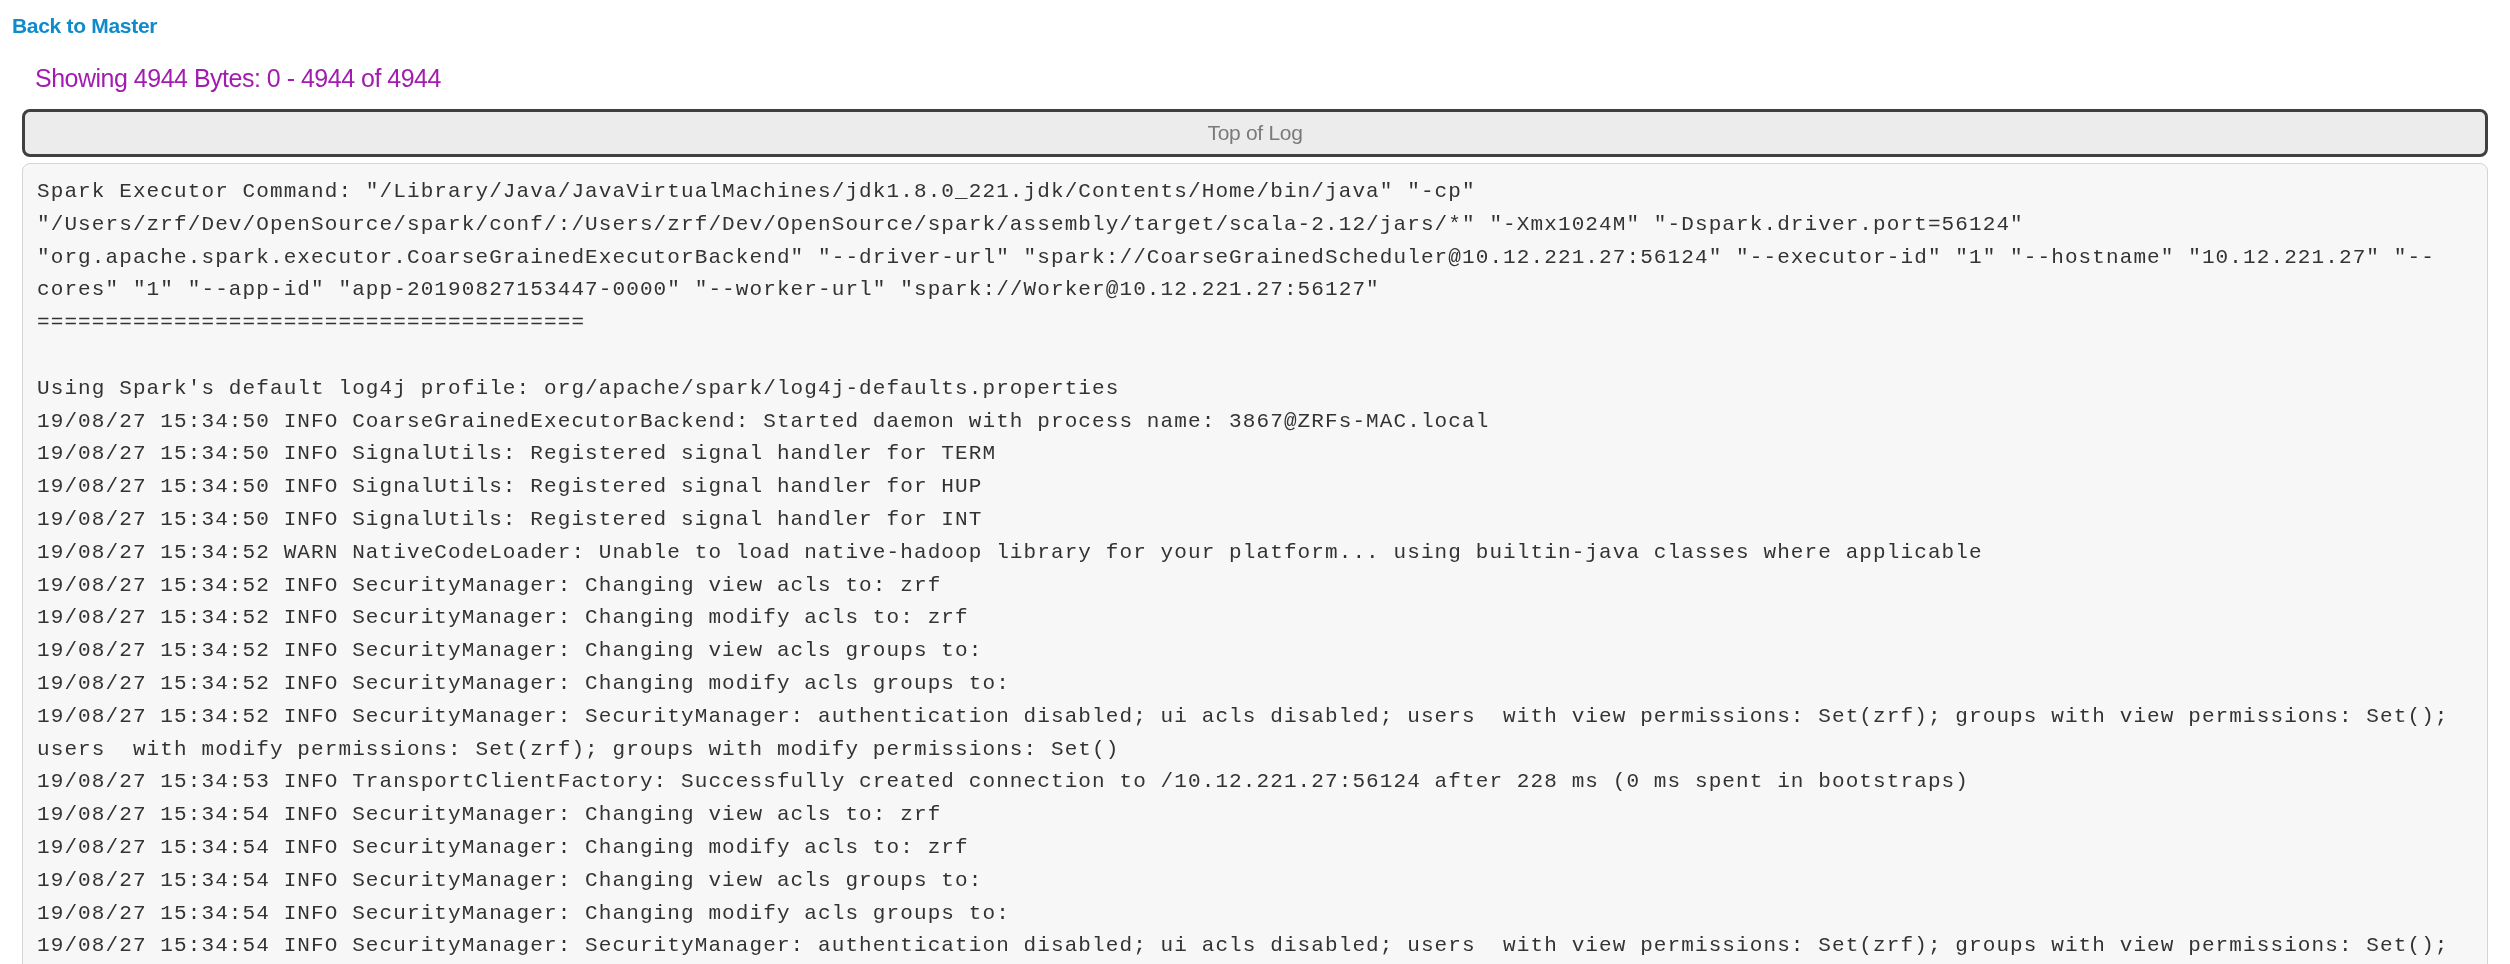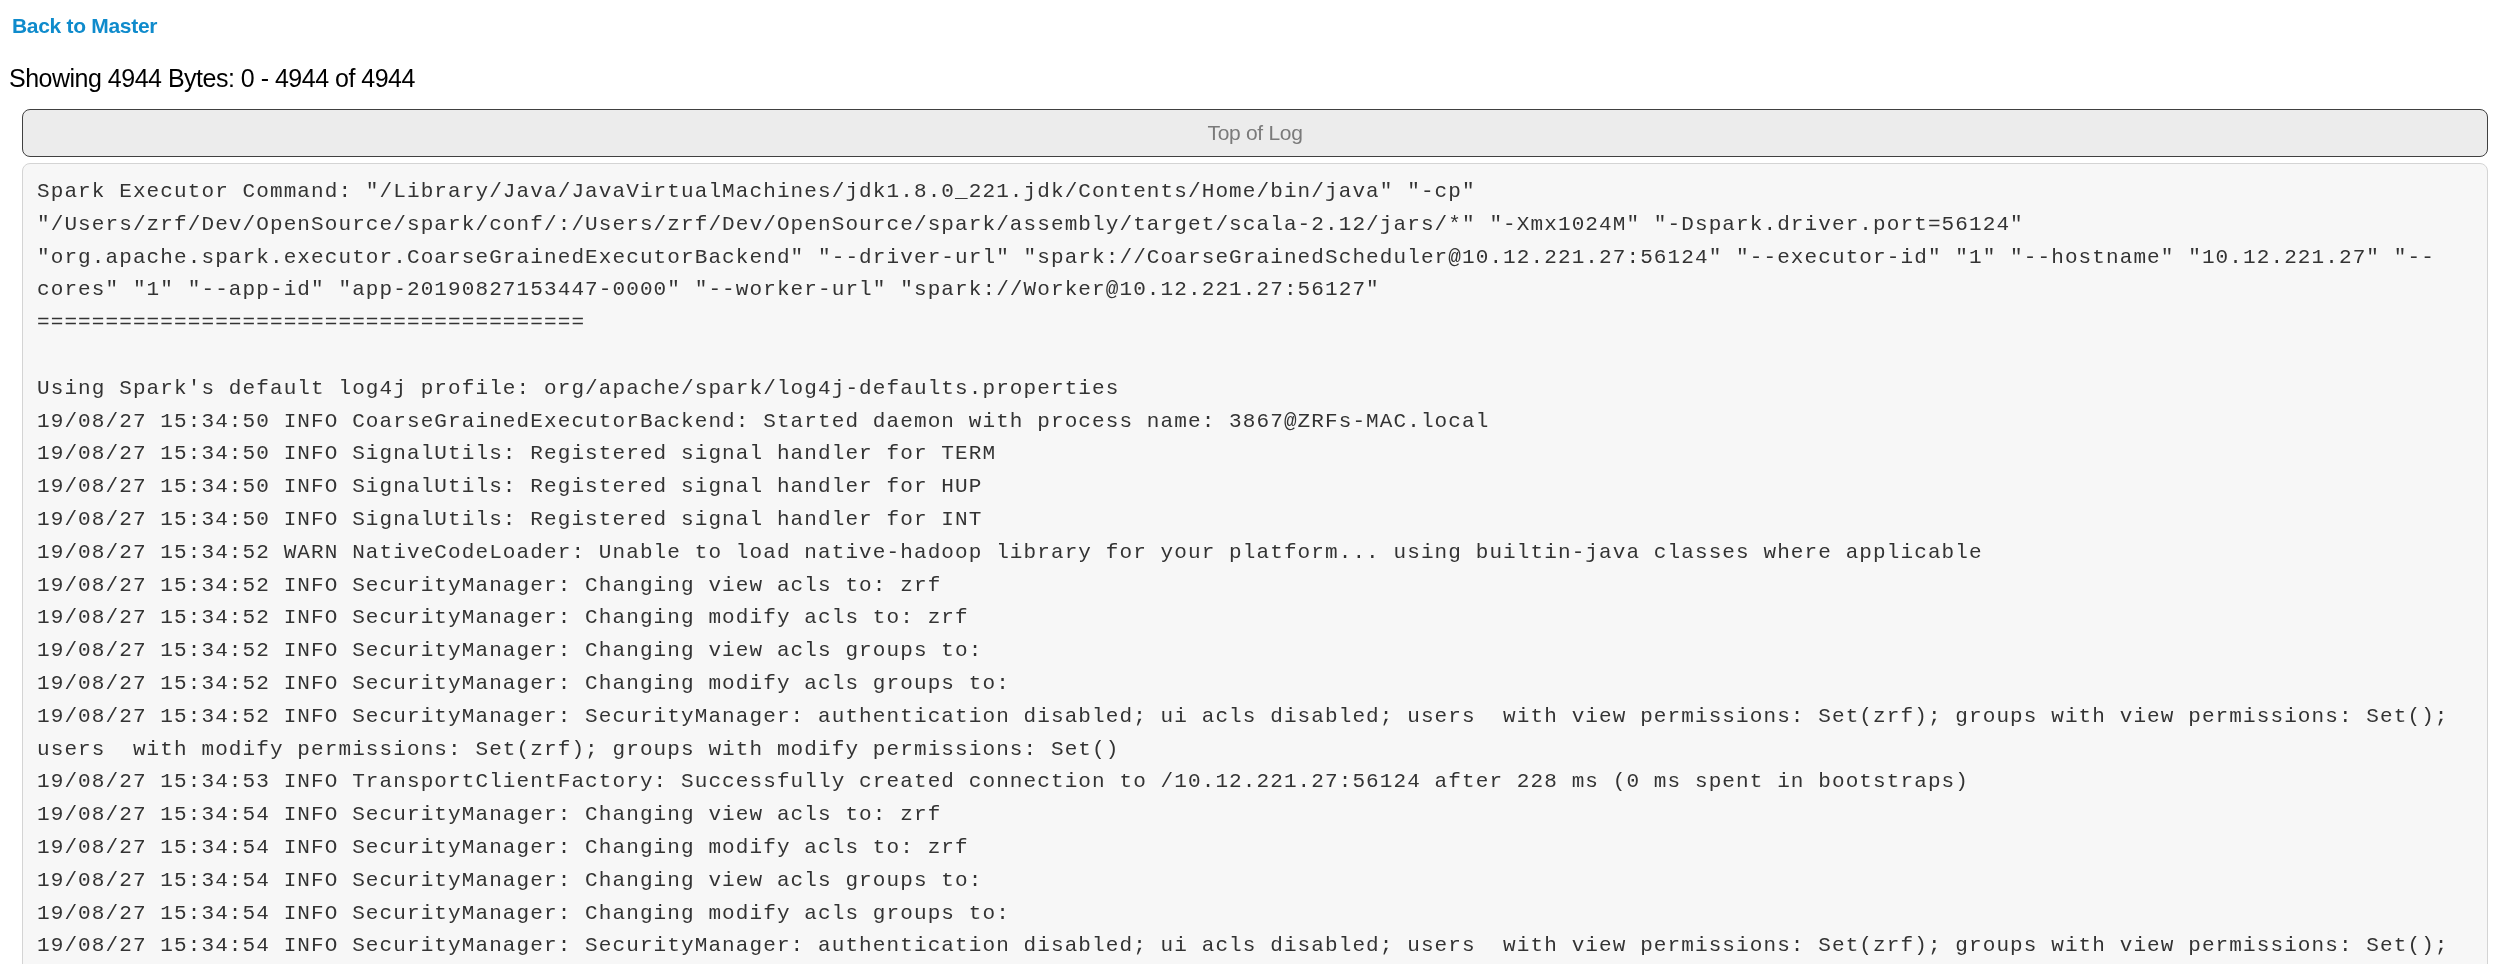--- a/index.html
+++ b/index.html
@@ -19,28 +19,29 @@
     font-size: 21px;
     font-weight: 600;
     text-decoration: none;
     letter-spacing: -0.3px;
     cursor: pointer;
     text-align: center;
   }
   .range-info {
     padding: 26px 0 0 9px;
     font-size: 25px;
-    color: #000000;
+    color: #a21caf;
     letter-spacing: -0.5px;
+    margin-left: 26px;
   }
   .log-header {
     margin: 16px 22px 0 22px;
     height: 48px;
     background: #ececec;
-    border: 1px solid #404040;
+    border: 3px solid #404040;
     border-radius: 8px;
     box-sizing: border-box;
     display: flex;
     align-items: center;
     justify-content: center;
   }
   .log-header-label {
     color: #7a7a7a;
     font-size: 21px;
     letter-spacing: -0.3px;

